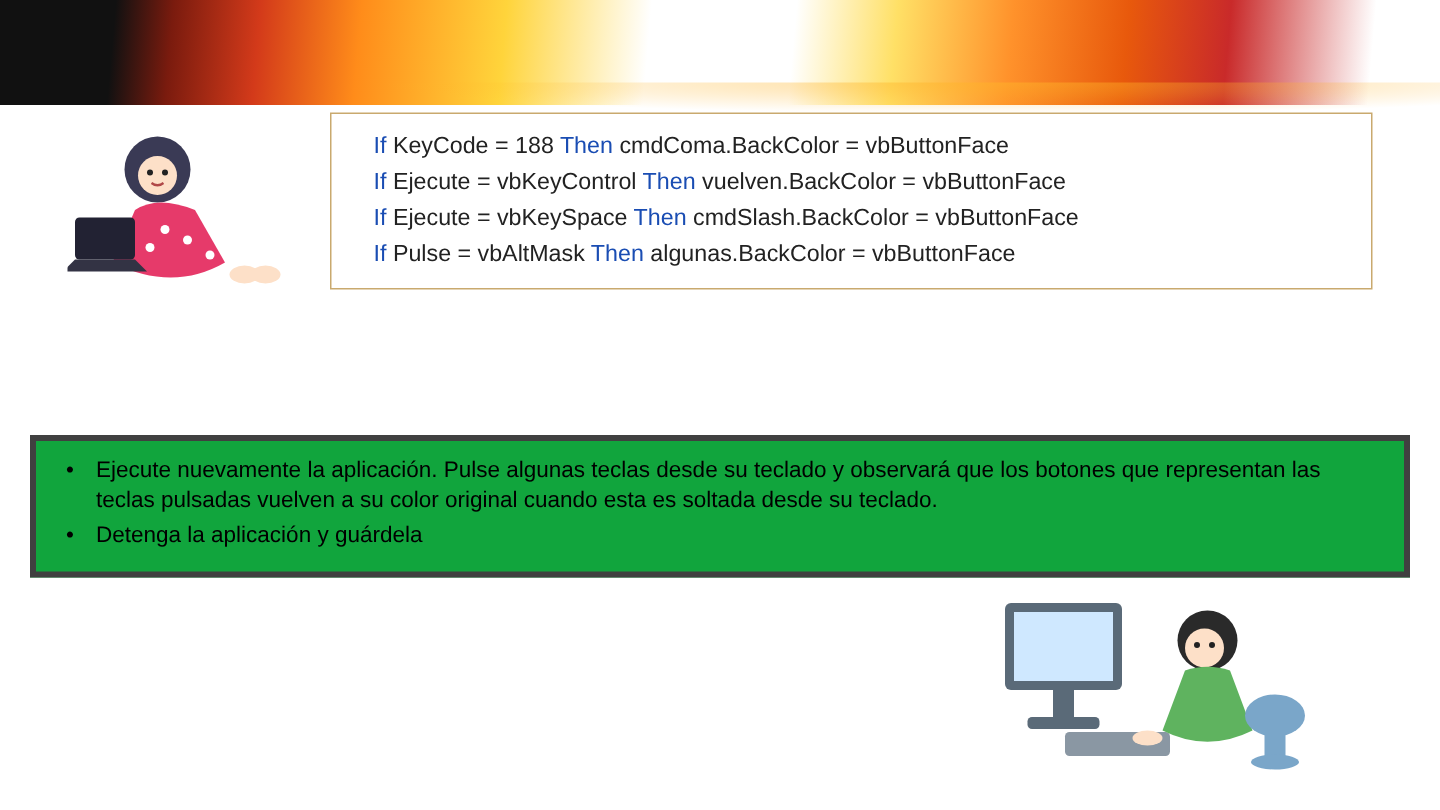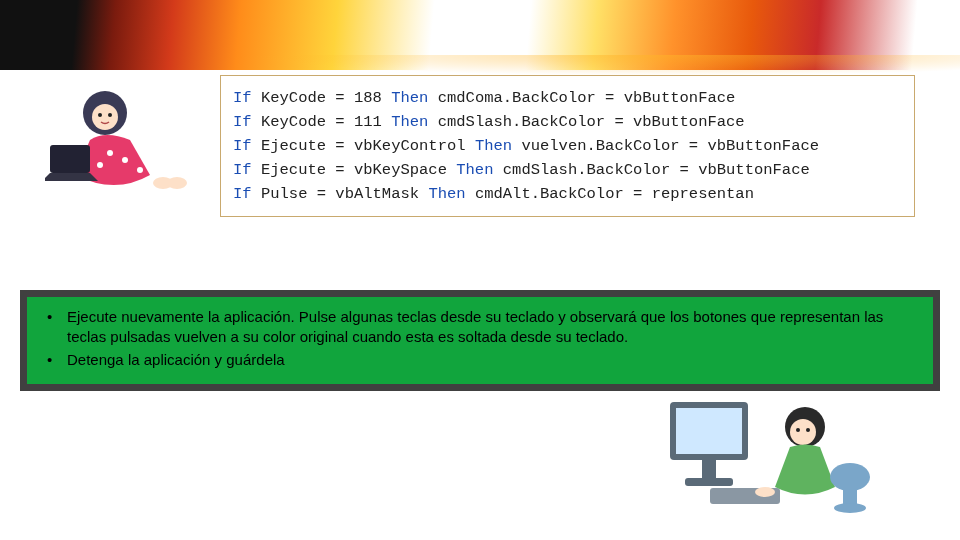--- a/index.html
+++ b/index.html
@@ -38,35 +38,35 @@
     gap: 25px;
   }
   .illus-left {
     width: 150px; height: 130px;
     flex: 0 0 auto;
     display: flex; align-items: center; justify-content: center;
   }
   .code-box {
     flex: 1;
     border: 1px solid #c9a96e;
-    padding: 10px 12px;
-    font-family: Liberation Mono, monospace;
+    padding: 10px 28px;
+    font-family: Liberation Sans, sans-serif;
     font-size: 15.5px;
     line-height: 1.55;
     background: #fff;
   }
   .code-box .kw { color: #1a4db3; }
   .code-box .plain { color: #222; }
   .code-line { white-space: nowrap; }
   .instr-box {
     position: absolute;
     left: 20px; right: 20px;
     top: 290px;
     background: #11a53d;
-    border: 7px solid #404040;
+    border: 4px solid #404040;
     padding: 10px 14px 12px;
     color: #000;
     font-size: 15px;
     line-height: 1.35;
   }
   .instr-box ul { list-style: none; }
   .instr-box li { position: relative; padding-left: 26px; margin-bottom: 2px; }
   .instr-box li::before {
     content: "•";
     position: absolute; left: 6px; top: 0;
@@ -99,24 +99,23 @@
         <circle cx="95" cy="95" r="3" fill="#fff"></circle>
       <rect x="5" y="70" width="40" height="28" rx="3" fill="#223"></rect>
       <path d="M5 98 l40 0 l8 8 l-56 0 z" fill="#334"></path>
       <ellipse cx="118" cy="108" rx="10" ry="6" fill="#fde0c8"></ellipse>
       <ellipse cx="132" cy="108" rx="10" ry="6" fill="#fde0c8"></ellipse>
     </svg>
   </div>
 
   <div class="code-box" id="code-box">
       <div class="code-line"><span class="kw">If</span> <span class="plain">KeyCode = 188</span> <span class="kw">Then</span> <span class="plain">cmdComa.BackColor = vbButtonFace</span></div>
-      <div class="code-line"><span class="kw">If</span> <span class="plain">KeyCode = 111</span> <span class="kw">Then</span> <span class="plain">cmdSlash.BackColor = vbButtonFace</span></div>
       <div class="code-line"><span class="kw">If</span> <span class="plain">Ejecute = vbKeyControl</span> <span class="kw">Then</span> <span class="plain">vuelven.BackColor = vbButtonFace</span></div>
       <div class="code-line"><span class="kw">If</span> <span class="plain">Ejecute = vbKeySpace</span> <span class="kw">Then</span> <span class="plain">cmdSlash.BackColor = vbButtonFace</span></div>
-      <div class="code-line"><span class="kw">If</span> <span class="plain">Pulse = vbAltMask</span> <span class="kw">Then</span> <span class="plain">cmdAlt.BackColor = representan</span></div>
+      <div class="code-line"><span class="kw">If</span> <span class="plain">Pulse = vbAltMask</span> <span class="kw">Then</span> <span class="plain">algunas.BackColor = vbButtonFace</span></div>
     </div>
 </div>
 
 <div class="instr-box">
   <ul>
     <li>Ejecute nuevamente la aplicación. Pulse algunas teclas desde su teclado y observará que los botones que representan las teclas pulsadas vuelven a su color original cuando esta es soltada desde su teclado.</li>
     <li>Detenga la aplicación y guárdela</li>
   </ul>
 </div>
 

